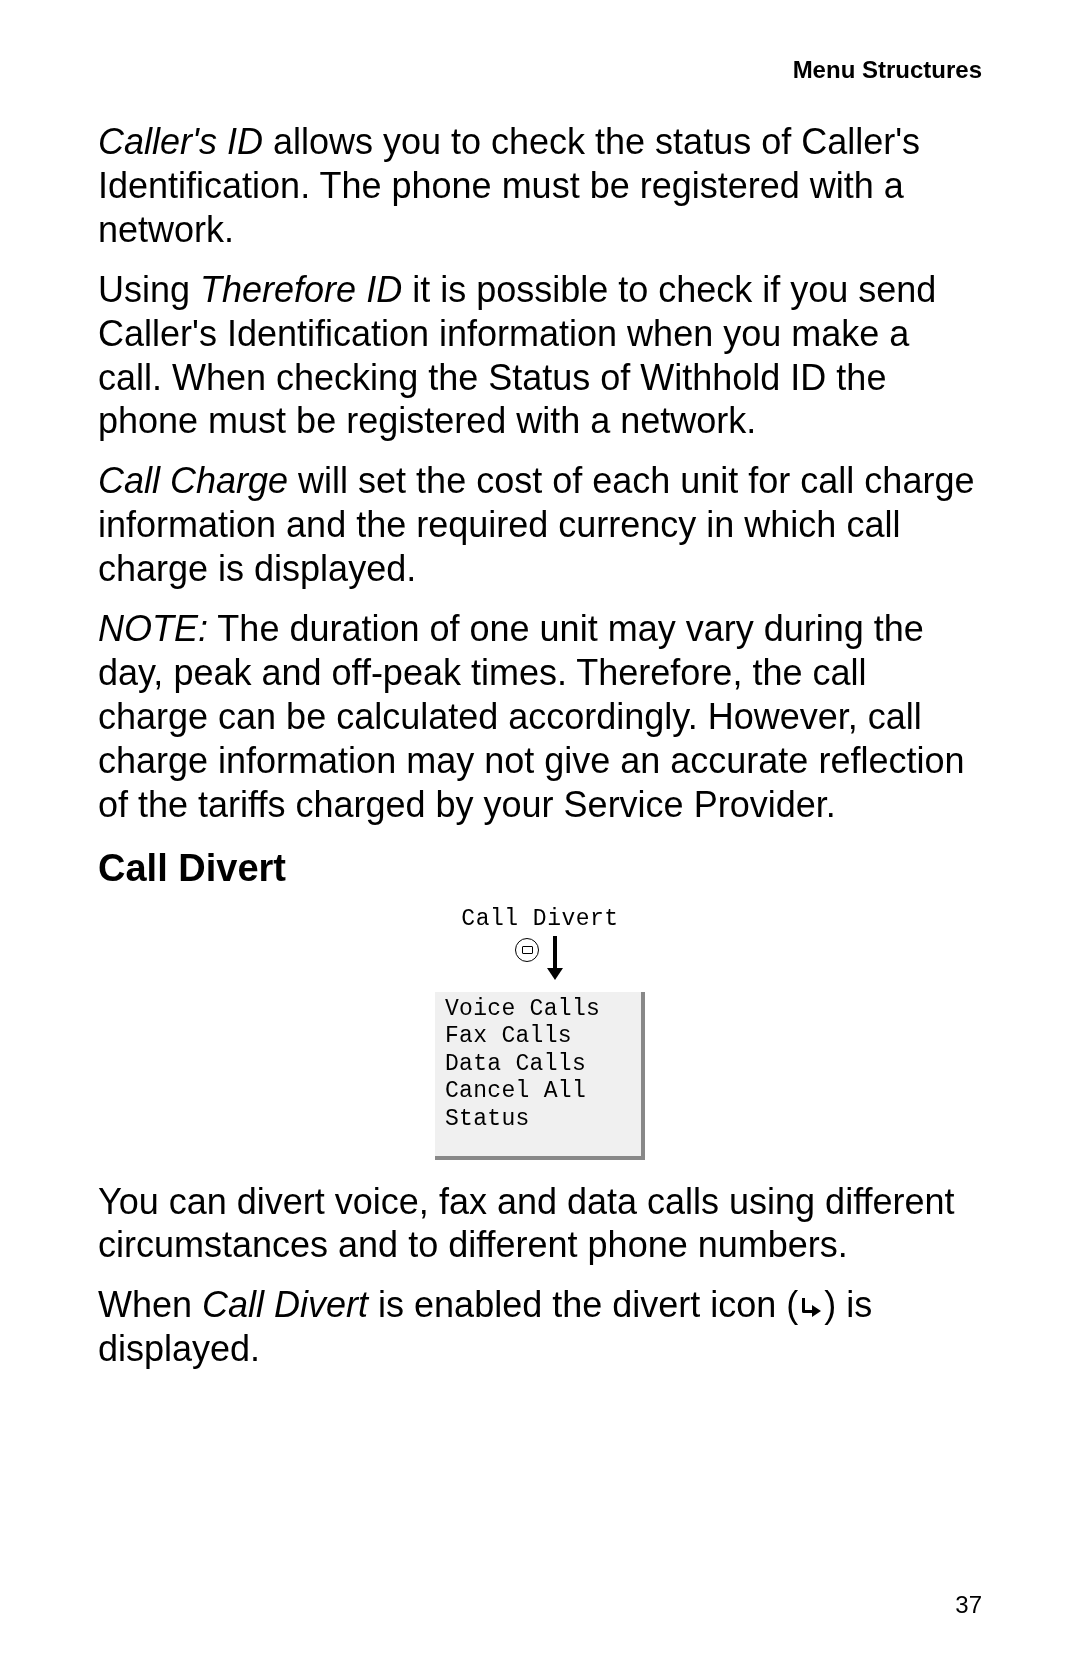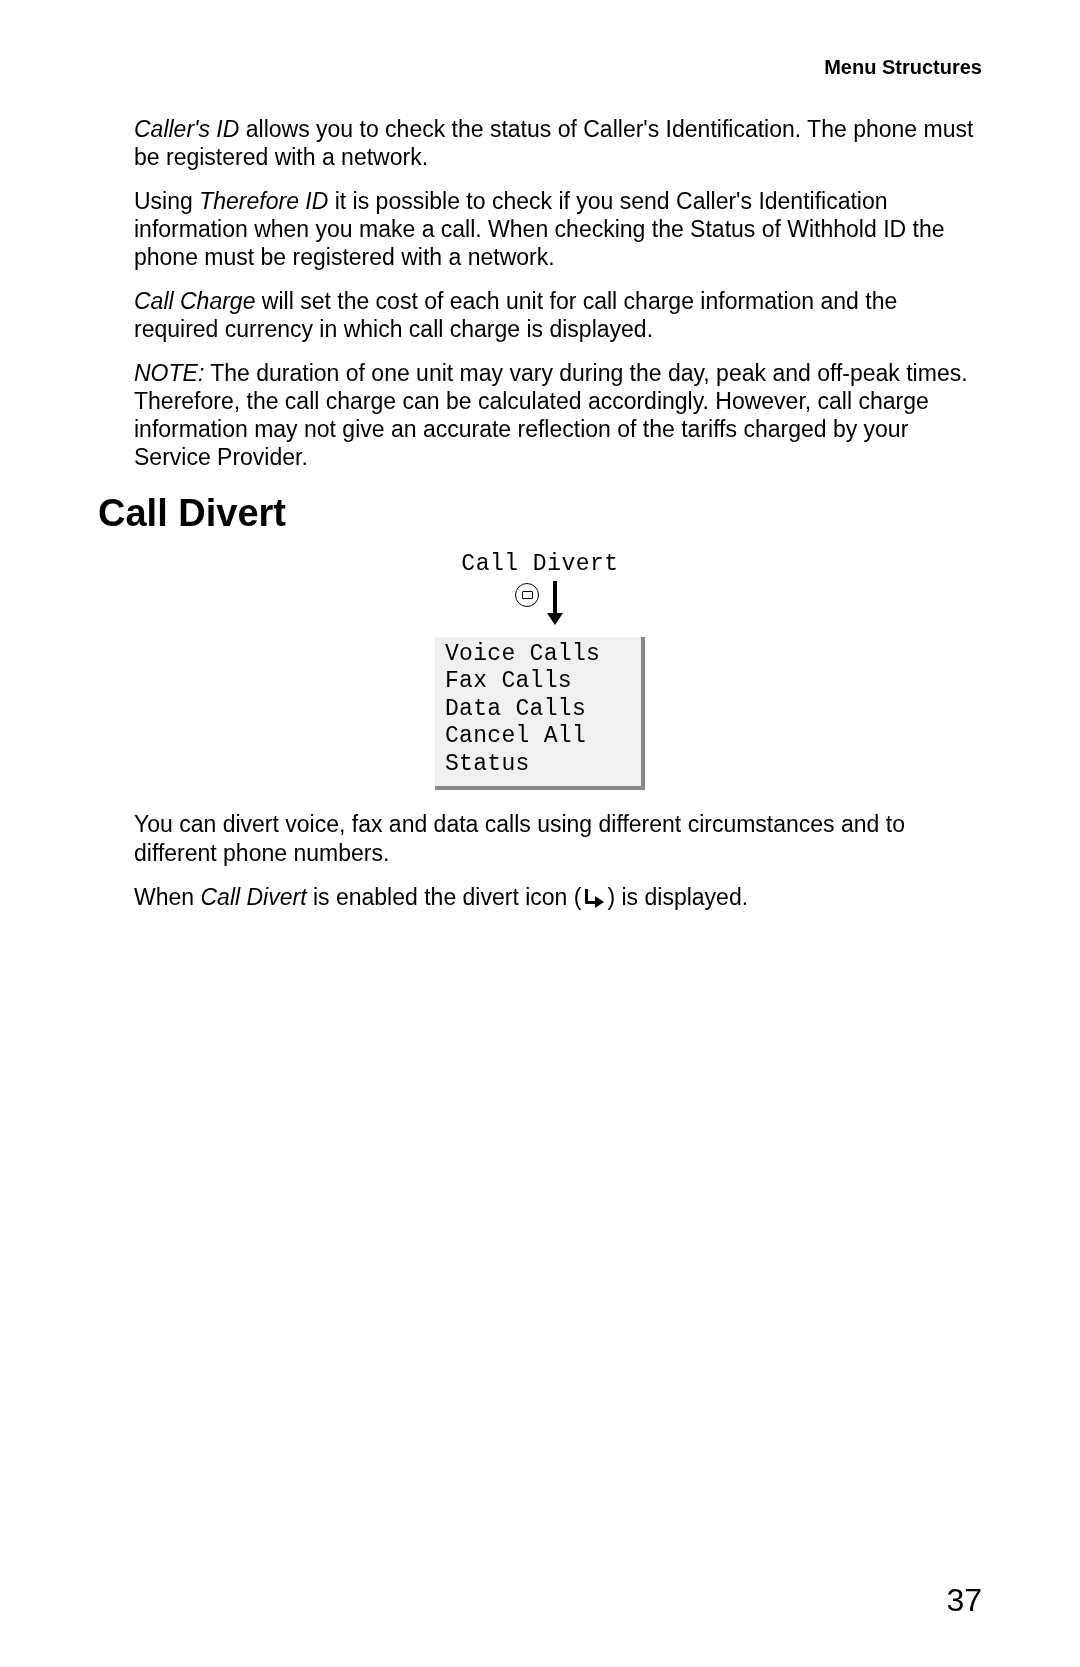--- a/index.html
+++ b/index.html
@@ -10,28 +10,27 @@
       font-family: Arial, Helvetica, sans-serif;
       color: #000000;
       position: relative;
     }
     .page {
       padding: 56px 98px 60px 98px;
     }
     .header-right {
       text-align: right;
       font-weight: bold;
-      font-size: 20px;
+      font-size: 24px;
       margin-bottom: 36px;
     }
     .paragraph {
-      font-size: 23px;
+      font-size: 36px;
       line-height: 1.22;
       margin-bottom: 16px;
-      margin-left: 36px;
     }
     .italic { font-style: italic; }
     .bold-italic { font-weight: normal; font-style: italic; }
     .section-heading {
       font-size: 38px;
       font-weight: bold;
       margin-top: 20px;
       margin-bottom: 16px;
     }
     .diagram {
@@ -99,21 +98,21 @@
       border-right: 8px solid transparent;
       border-top: 12px solid #000;
     }
     .menu-box {
       margin: 0 auto;
       width: 210px;
       background: #f0f0f0;
       border-right: 4px solid #888;
       border-bottom: 4px solid #888;
       text-align: left;
-      padding: 4px 10px 8px 10px;
+      padding: 4px 10px 22px 10px;
       font-family: "Courier New", monospace;
       font-size: 23px;
       line-height: 1.2;
       letter-spacing: 0.3px;
     }
     .menu-box div { white-space: nowrap; }
     .divert-icon {
       display: inline-block;
       vertical-align: middle;
       width: 22px;
@@ -140,21 +139,21 @@
       width: 0;
       height: 0;
       border-top: 6px solid transparent;
       border-bottom: 6px solid transparent;
       border-left: 9px solid #000;
     }
     .page-number {
       position: absolute;
       bottom: 48px;
       right: 98px;
-      font-size: 32px;
+      font-size: 24px;
     }
   </style>
 </head>
 <body>
 
 <div class="page">
   <div class="header-right">Menu Structures</div>
 
   <p class="paragraph">
     <span class="italic">Caller's ID</span><span> allows you to check the status of Caller's Identification. The phone must be registered with a network.</span>

